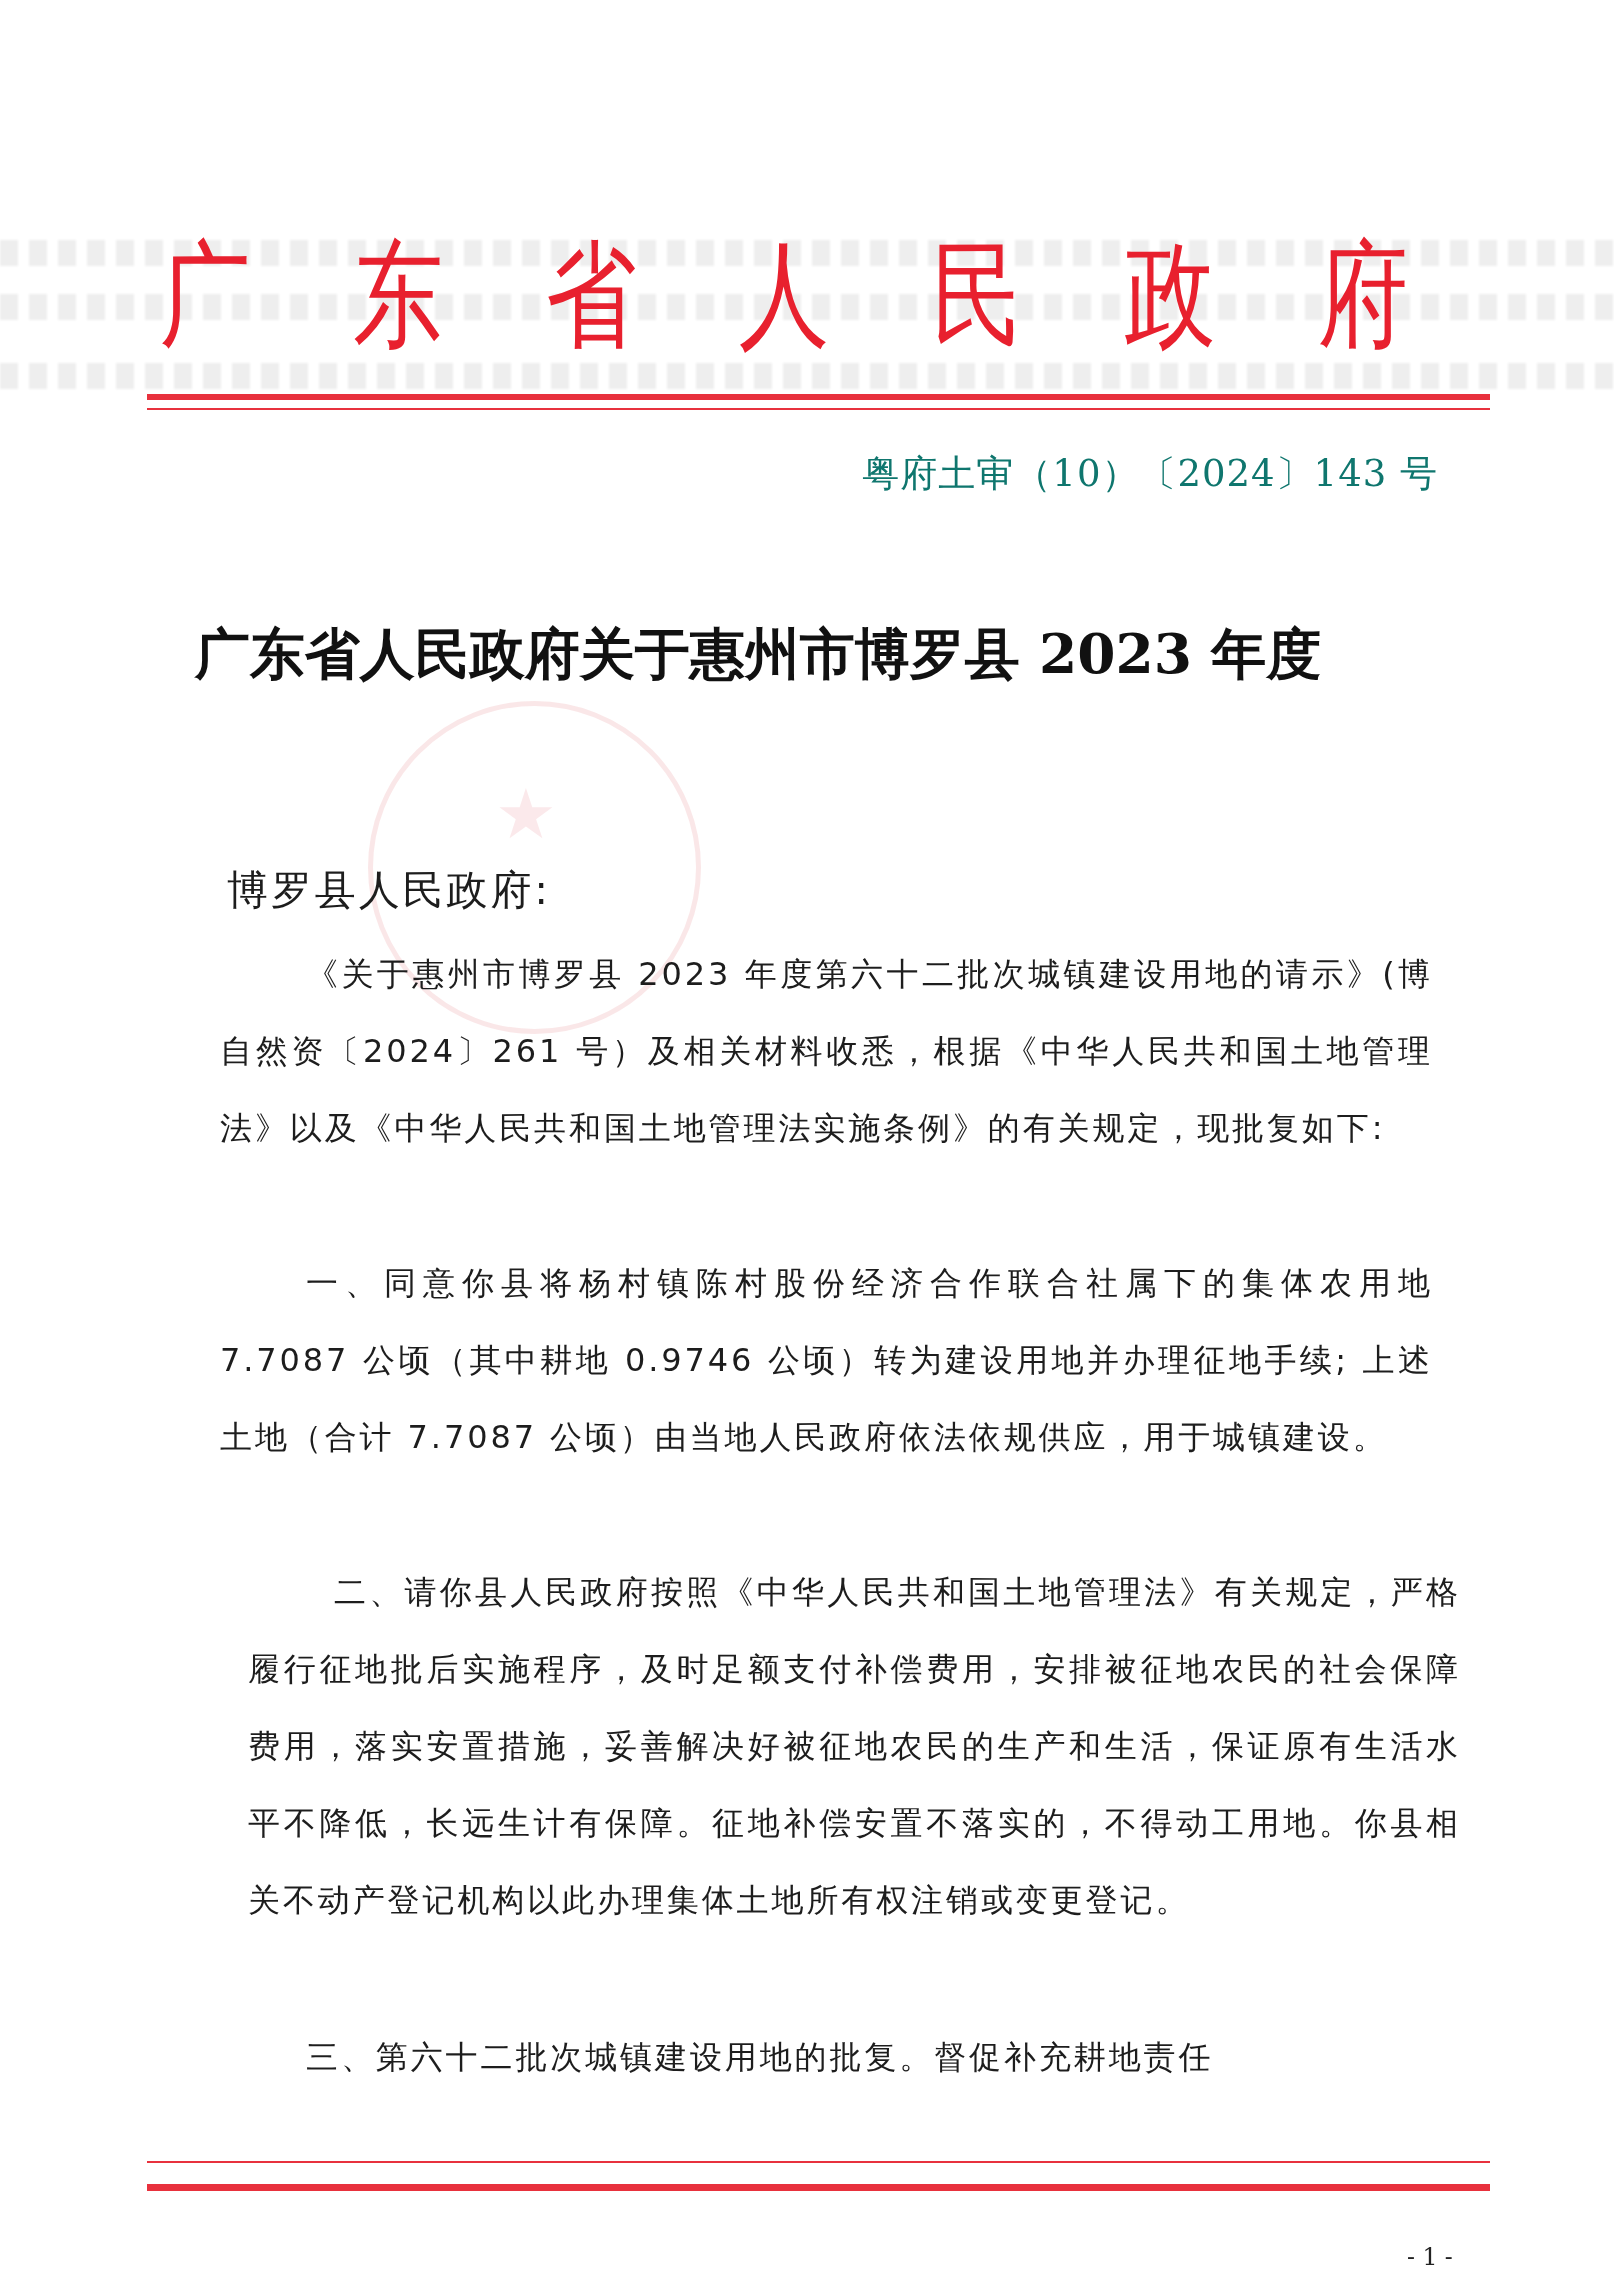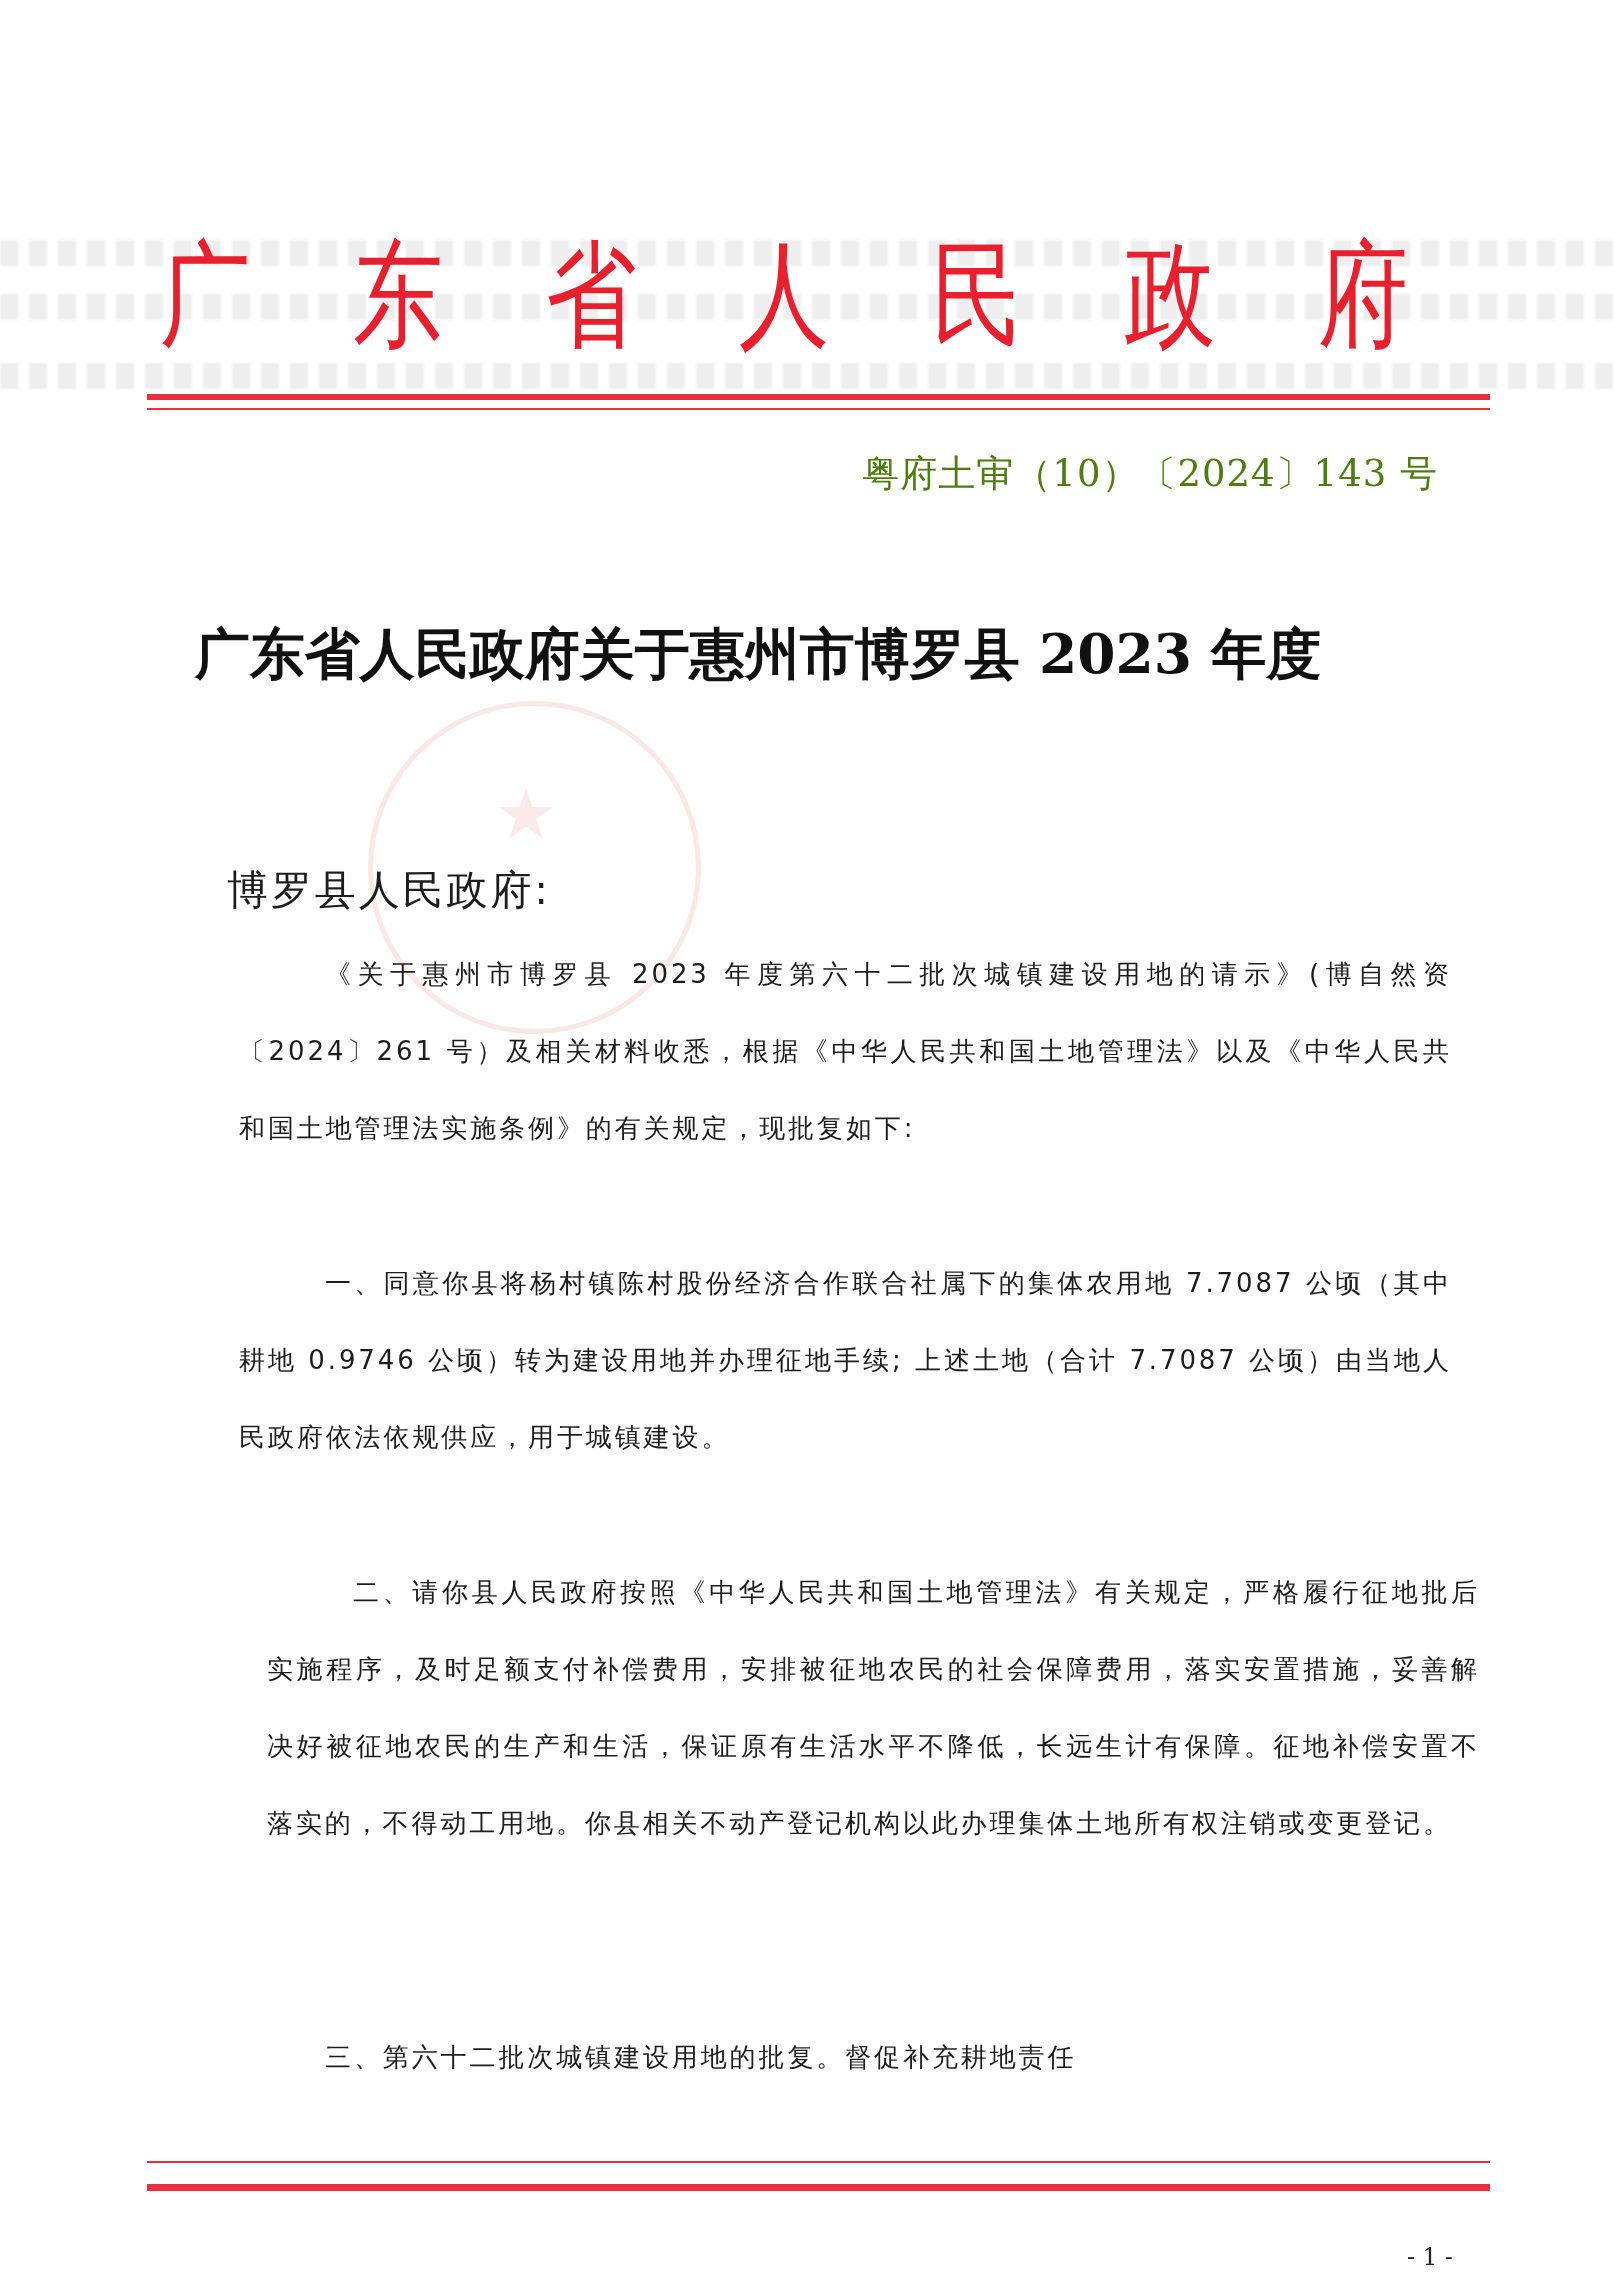--- a/index.html
+++ b/index.html
@@ -6,28 +6,28 @@
     body { width: 1614px; height: 2285px; position: relative; overflow: hidden;
            font-family: "DejaVu Serif", "Liberation Serif", serif; color: #1a1a1a; }
     .bleed { position: absolute; left: 0; width: 1614px; height: 25.5px;
              background: repeating-linear-gradient(90deg, rgba(150,150,150,0.16) 0 17.6px, rgba(255,255,255,0) 17.6px 29px);
              filter: blur(1.2px); }
     .masthead { position: absolute; top: 216px; left: 147px; width: 1274px; height: 157px;
                 display: flex; justify-content: space-between; align-items: center; }
     .masthead span { color: #e8202e; font-size: 116px; line-height: 1; font-family: "DejaVu Serif", serif;
                      font-weight: normal; transform: scaleX(0.78); display: inline-block; }
     .rule { position: absolute; left: 147px; width: 1343px; background: #e8313d; }
-    .page-ref { position: absolute; top: 449px; right: 176px; font-size: 37px; color: #4d7c0f; letter-spacing: 1px; }
+    .page-ref { position: absolute; top: 449px; right: 176px; font-size: 37px; color: #0f766e; letter-spacing: 1px; }
     .title { position: absolute; top: 606px; left: 0; width: 1516px; text-align: center;
              font-size: 55px; font-weight: bold; line-height: 96px; color: #111;
              font-family: "DejaVu Serif", serif; }
     .stamp { position: absolute; left: 368px; top: 701px; width: 323px; height: 323px; border-radius: 50%;
              border: 5.9px solid rgba(230,120,130,0.18); }
     .stamp-star { position: absolute; left: 495px; top: 774px; font-size: 69px; color: rgba(230,120,130,0.16); }
-    .body-text { position: absolute; left: 239px; width: 1213px; font-size: 26px; line-height: 77px; color: #1d1d1d;
+    .body-text { position: absolute; left: 220px; width: 1213px; font-size: 32px; line-height: 77px; color: #1d1d1d;
                  font-family: "DejaVu Sans", sans-serif; letter-spacing: 2.9px; }
     .p { text-align: justify; text-align-last: left; margin: 0; }
     .indent { text-indent: 86px; }
     .salutation { position: absolute; top: 863px; left: 227px; font-size: 41px; color: #1d1d1d;
                   font-family: "DejaVu Sans", sans-serif; letter-spacing: 2.9px; }
     .page-num { position: absolute; top: 2243px; left: 1407px; font-size: 23.5px; color: #222; }
   </style>
 </head>
 <body>
 

